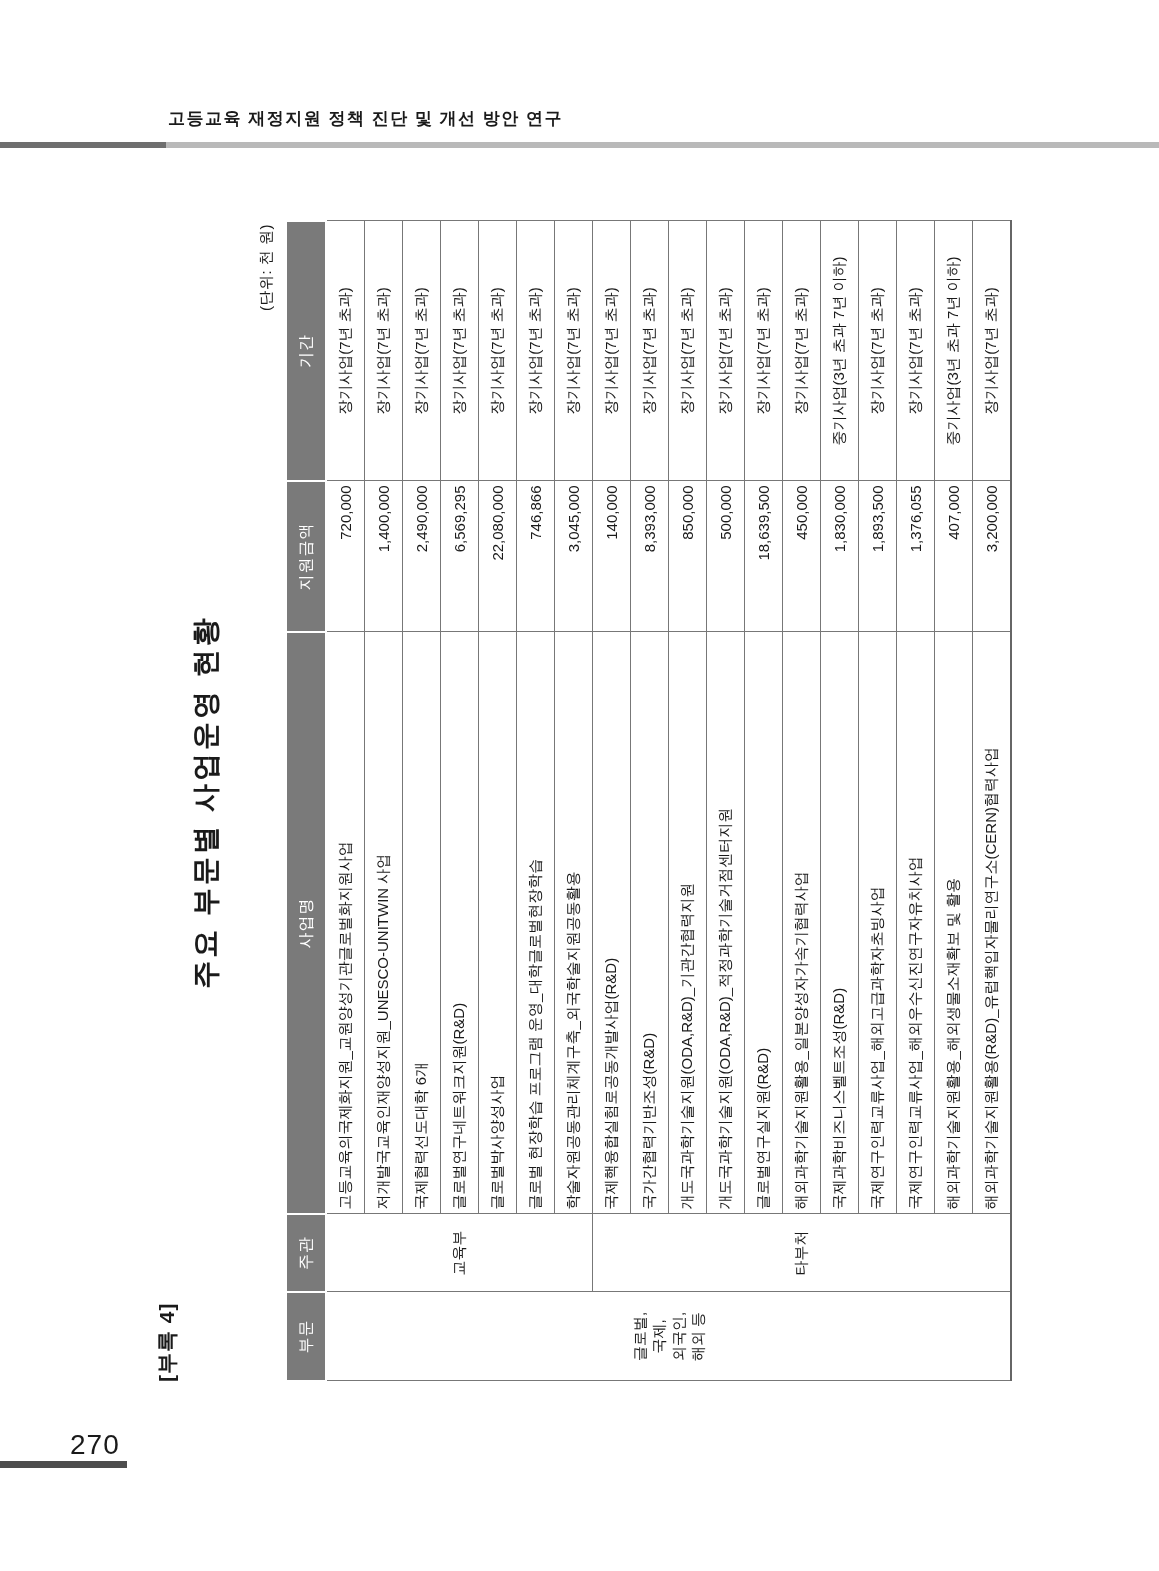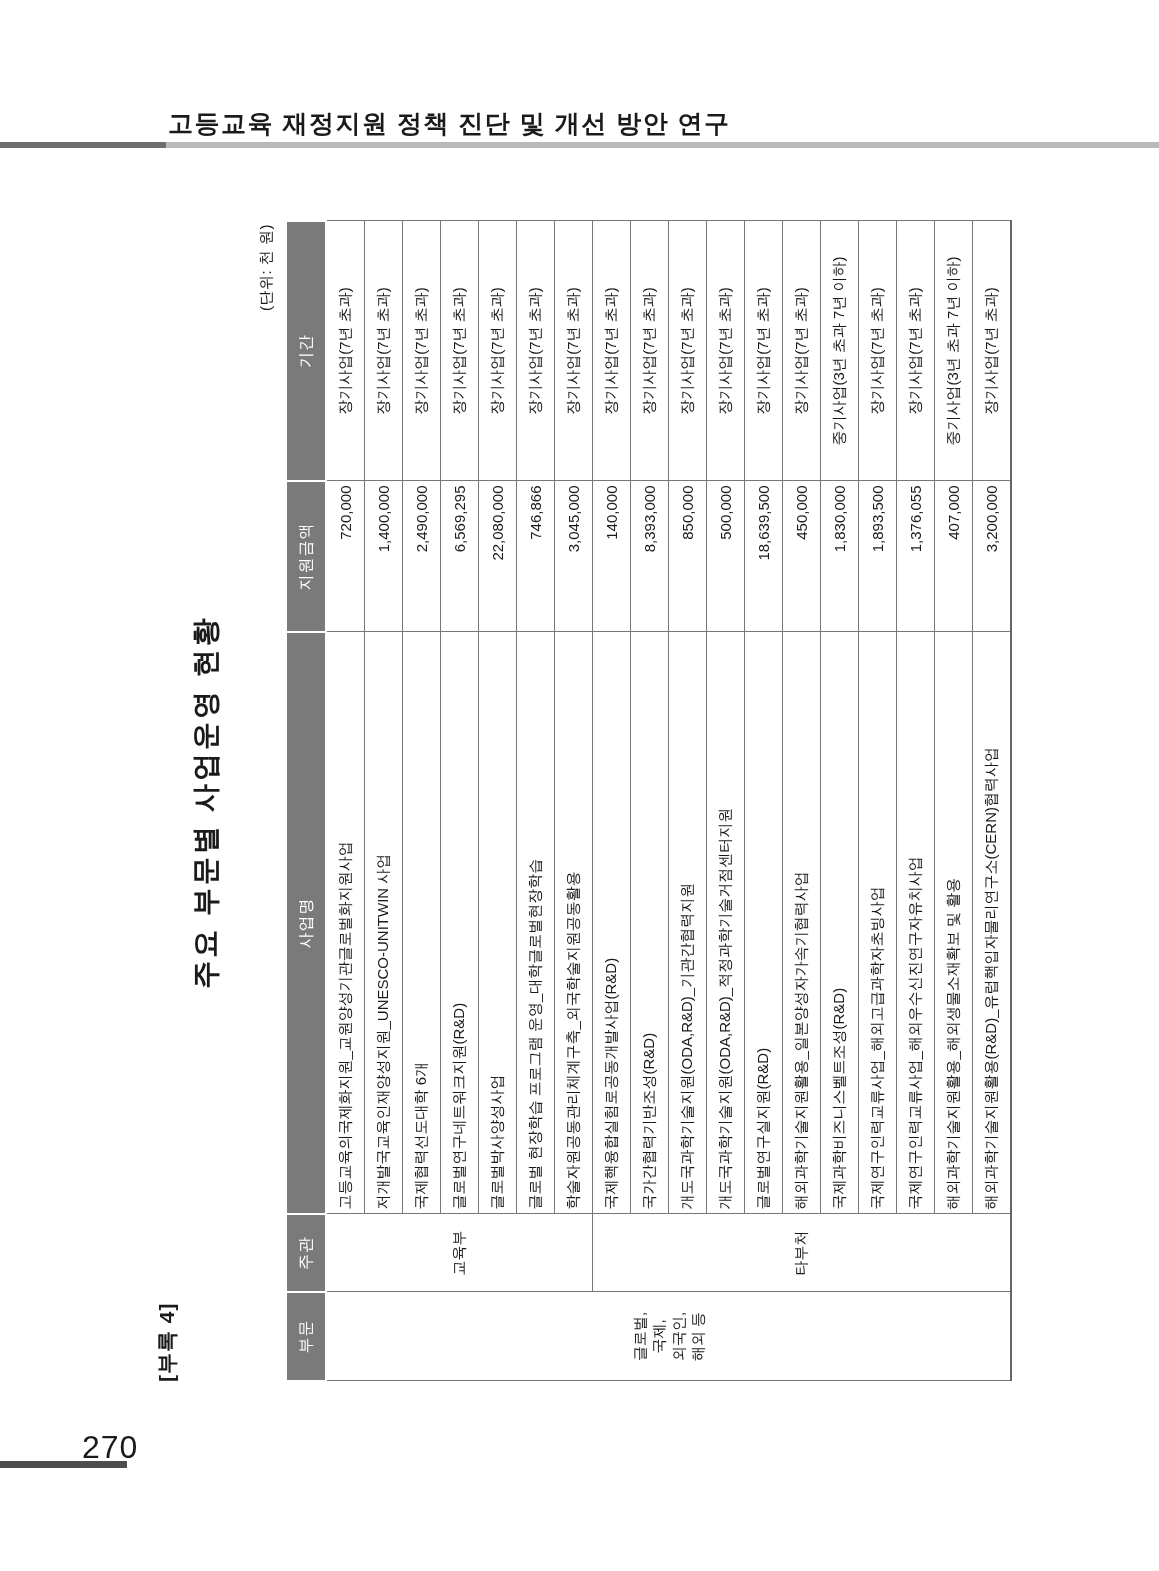--- a/index.html
+++ b/index.html
@@ -1,21 +1,21 @@
 <!DOCTYPE html>
 <html><head>
 <meta charset="utf-8">
 <style>
   html,body{margin:0;padding:0;}
   body{
     width:1159px;height:1571px;position:relative;background:#ffffff;
     font-family:"Liberation Sans", sans-serif;color:#1a1a1a;overflow:hidden;
   }
   .running-header{
-    position:absolute;left:168px;top:107px;font-size:25px;font-weight:bold;
+    position:absolute;left:168px;top:107px;font-size:17px;font-weight:bold;
     letter-spacing:1.5px;white-space:nowrap;
   }
   .rule-dark{position:absolute;left:0;top:142px;width:166px;height:6px;background:#6e6e6e;}
   .rule-light{position:absolute;left:166px;top:142px;width:993px;height:6px;background:#b9b9b9;}
 
   
   #rot{
     position:absolute;left:151px;top:1382px;width:1160px;height:840px;
     transform:rotate(-90deg);transform-origin:0 0;
   }
@@ -38,21 +38,21 @@
   table.program td{
     border:1px solid #777;height:37px;padding:0 4px;font-size:15px;
     vertical-align:middle;background:#fff;
   }
   td.cell-category{text-align:center;line-height:1.3;font-size:15px;border-left:none;}
   td.cell-ministry{text-align:center;font-size:16px;}
   td.cell-name{text-align:left;padding-left:8px;white-space:nowrap;overflow:hidden;}
   td.cell-amount{text-align:right;padding-right:8px;font-size:16px;}
   td.cell-period{text-align:center;padding:0 2px;white-space:nowrap;}
 
-  .page-number{position:absolute;left:82px;top:1429px;font-size:32px;letter-spacing:1px;}
+  .page-number{position:absolute;left:70px;top:1429px;font-size:28px;letter-spacing:1px;}
   .footer-bar{position:absolute;left:0;top:1461px;width:127px;height:7px;background:#4d4d4d;}
 </style>
 </head>
 <body>
 
 <div class="running-header">고등교육 재정지원 정책 진단 및 개선 방안 연구</div>
 <div class="rule-dark"></div>
 <div class="rule-light"></div>
 
 <div id="rot">

